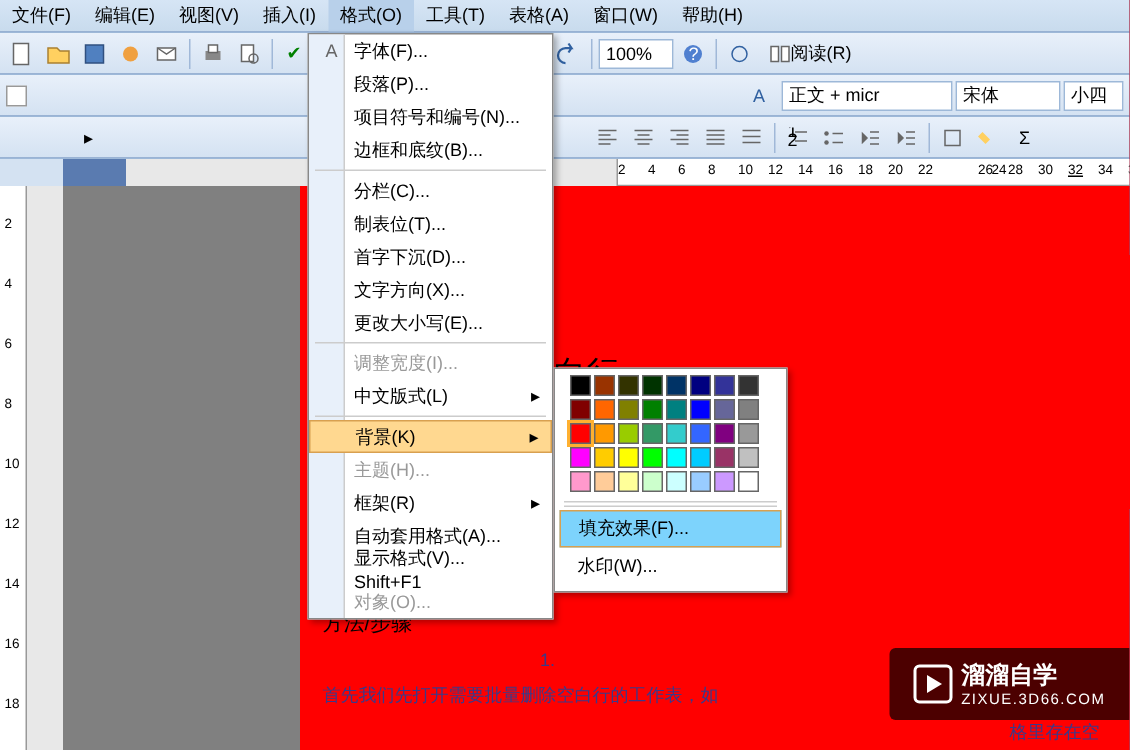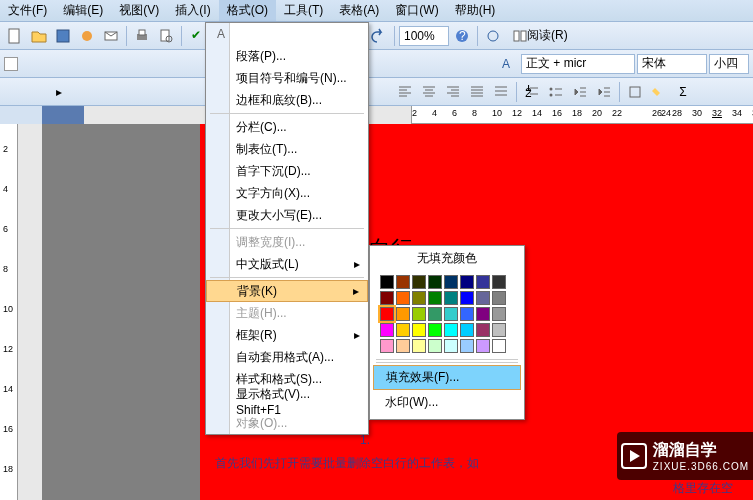--- a/index.html
+++ b/index.html
@@ -44,21 +44,21 @@
 
 .submenu { position: absolute; top: 245px; left: 369px; width: 156px; background: #fff; border: 1px solid #888; box-shadow: 2px 2px 4px rgba(0,0,0,0.3); z-index: 110; padding-bottom: 4px;}
 .sm-title { text-align: center; padding: 4px; font-size:12px;}
 .color-grid { display: grid; grid-template-columns: repeat(8, 14px); gap: 2px; padding: 4px 10px; }
 .sw { width: 14px; height: 14px; border: 1px solid #666; }
 .sw.sel { outline: 2px solid #ffb030; }
 .sm-item { padding: 3px 12px; margin: 1px 3px;font-size:12px;}
 .sm-item.hl { background: #7dd3fc; border: 1px solid #d8a050; }
 .sm-sep { height: 1px; background: #ccc; margin: 2px 6px; }
 
-.watermark { position: absolute; right: 0; bottom: 20px; background: rgba(0,0,0,0.7); color: #fff; padding: 8px 4px; display: flex; align-items: center; gap: 6px; z-index: 200; border-radius: 4px 0 0 4px;}
+.watermark { position: absolute; right: 0; bottom: 20px; background: rgba(0,0,0,0.7); color: #fff; padding: 8px 16px; display: flex; align-items: center; gap: 6px; z-index: 200; border-radius: 4px 0 0 4px;}
 .wm-icon { width: 26px; height: 26px; border: 2px solid #fff; border-radius: 4px; display:flex; align-items:center; justify-content:center;}
 .wm-text { display: flex; flex-direction: column; }
 .wm-line1 { font-size: 16px; font-weight: bold; }
 .wm-line2 { font-size: 10px; letter-spacing: 1px; }
 
 svg { display: block; }
 </style>
 </head>
 <body>
 
@@ -310,20 +310,21 @@
     <div class="doc-body">首先我们先打开需要批量删除空白行的工作表，如</div>
     <div class="doc-body" style="text-align:right;margin-right:10px">格里存在空</div>
   </div>
 </div>
 
 <div class="dropdown-menu">
   <div class="dm-icon-col"></div>
   <div id="dropdown-items" style="position:relative">
       <div class="dm-item">
         <div class="dm-icon">A</div>
+        <div class="dm-label">字体(F)...</div>
         <div class="dm-arrow"></div>
       </div>
       <div class="dm-item">
         <div class="dm-icon"></div>
         <div class="dm-label">段落(P)...</div>
         <div class="dm-arrow"></div>
       </div>
       <div class="dm-item">
         <div class="dm-icon"></div>
         <div class="dm-label">项目符号和编号(N)...</div>
@@ -387,38 +388,32 @@
         <div class="dm-label">框架(R)</div>
         <div class="dm-arrow">▸</div>
       </div>
       <div class="dm-item">
         <div class="dm-icon"></div>
         <div class="dm-label">自动套用格式(A)...</div>
         <div class="dm-arrow"></div>
       </div>
       <div class="dm-item">
         <div class="dm-icon"></div>
-        <div class="dm-label">样式和格式(S)...</div>
-        <div class="dm-arrow"></div>
-      </div>
-      <div class="dm-item">
-        <div class="dm-icon"></div>
         <div class="dm-label">显示格式(V)...    Shift+F1</div>
         <div class="dm-arrow"></div>
       </div>
       <div class="dm-item dis">
         <div class="dm-icon"></div>
         <div class="dm-label">对象(O)...</div>
         <div class="dm-arrow"></div>
       </div>
     </div>
 </div>
 
 <div class="submenu">
-  <div class="sm-title">无填充颜色</div>
   <div class="color-grid" id="color-grid">
       <div class="sw" style="background: rgb(0, 0, 0);"></div>
       <div class="sw" style="background: rgb(153, 51, 0);"></div>
       <div class="sw" style="background: rgb(51, 51, 0);"></div>
       <div class="sw" style="background: rgb(0, 51, 0);"></div>
       <div class="sw" style="background: rgb(0, 51, 102);"></div>
       <div class="sw" style="background: rgb(0, 0, 128);"></div>
       <div class="sw" style="background: rgb(51, 51, 153);"></div>
       <div class="sw" style="background: rgb(51, 51, 51);"></div>
       <div class="sw" style="background: rgb(128, 0, 0);"></div>

